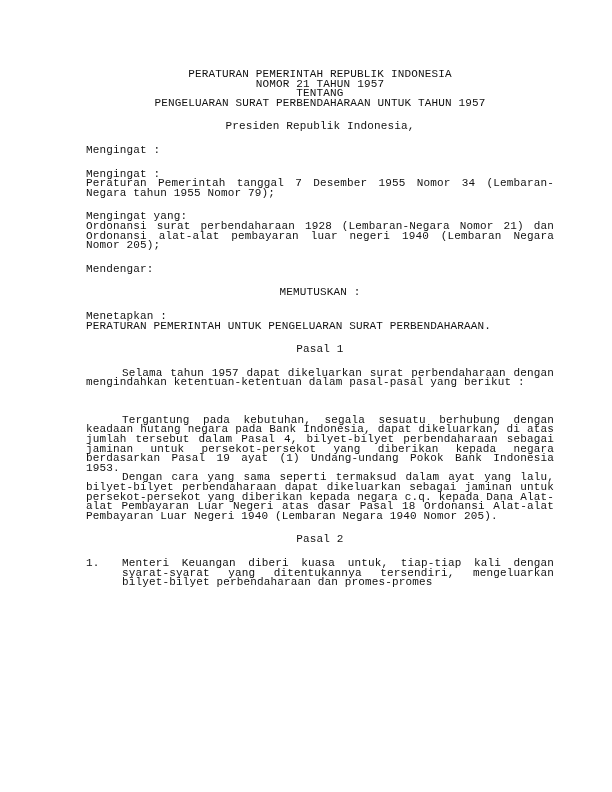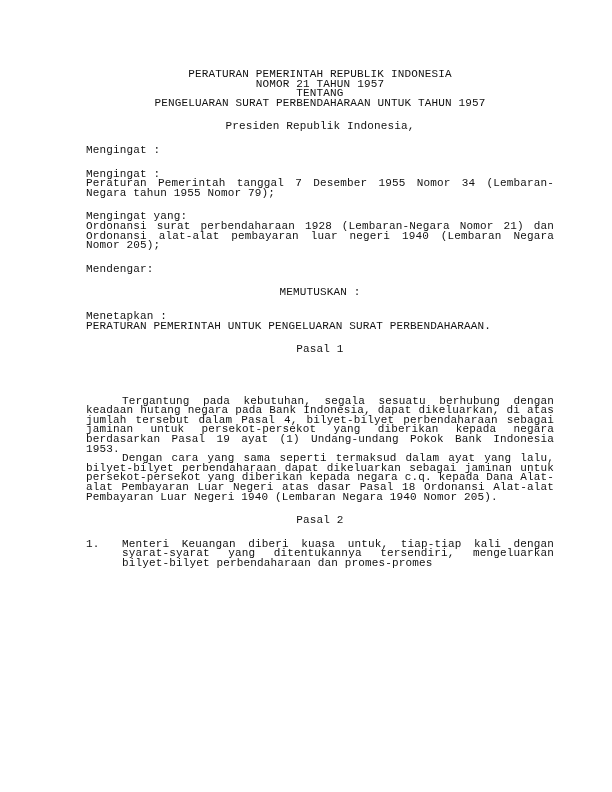--- a/index.html
+++ b/index.html
@@ -47,20 +47,21 @@
 
   <div class="center">MEMUTUSKAN :</div>
   <div class="gap2"></div>
 
   <div>Menetapkan :</div>
   <div>PERATURAN PEMERINTAH UNTUK PENGELUARAN SURAT PERBENDAHARAAN.</div>
   <div class="gap2"></div>
 
   <div class="center">Pasal 1</div>
   <div class="gap2"></div>
+  <div class="just indent">Selama tahun 1957 dapat dikeluarkan surat perbendaharaan dengan mengindahkan ketentuan-ketentuan dalam pasal-pasal yang berikut :</div>
   <div class="gap2"></div>
 
   <div class="gap2"></div>
   <div class="just indent">Tergantung pada kebutuhan, segala sesuatu berhubung dengan keadaan hutang negara pada Bank Indonesia, dapat dikeluarkan, di atas jumlah tersebut dalam Pasal 4, bilyet-bilyet perbendaharaan sebagai jaminan untuk persekot-persekot yang diberikan kepada negara berdasarkan Pasal 19 ayat (1) Undang-undang Pokok Bank Indonesia 1953.</div>
   <div class="just indent">Dengan cara yang sama seperti termaksud dalam ayat yang lalu, bilyet-bilyet perbendaharaan dapat dikeluarkan sebagai jaminan untuk persekot-persekot yang diberikan kepada negara c.q. kepada Dana Alat-alat Pembayaran Luar Negeri atas dasar Pasal 18 Ordonansi Alat-alat Pembayaran Luar Negeri 1940 (Lembaran Negara 1940 Nomor 205).</div>
   <div class="gap2"></div>
 
   <div class="center">Pasal 2</div>
   <div class="gap2"></div>
   <div class="item">

